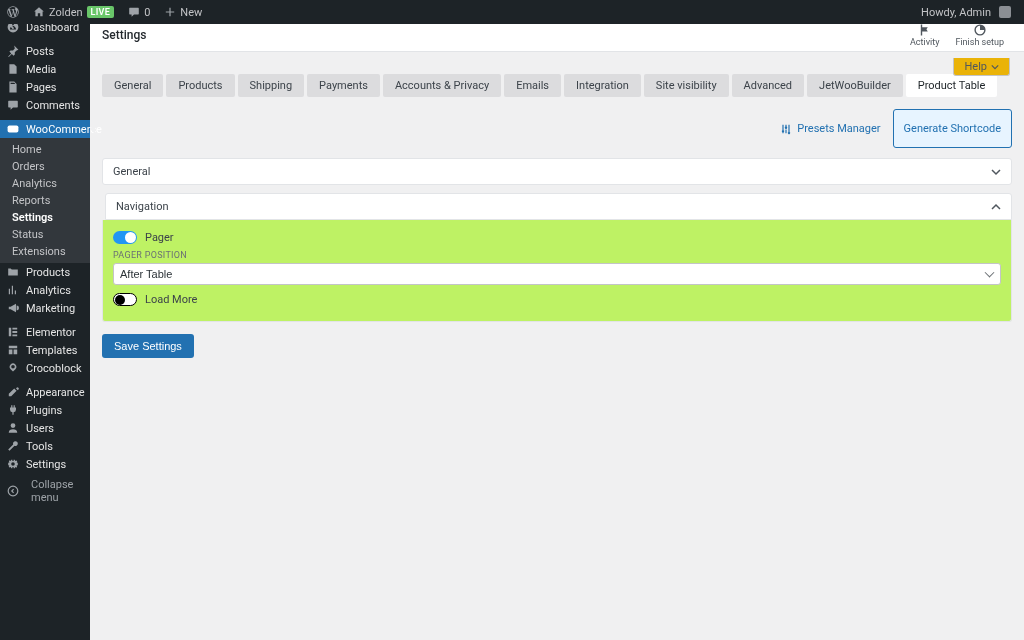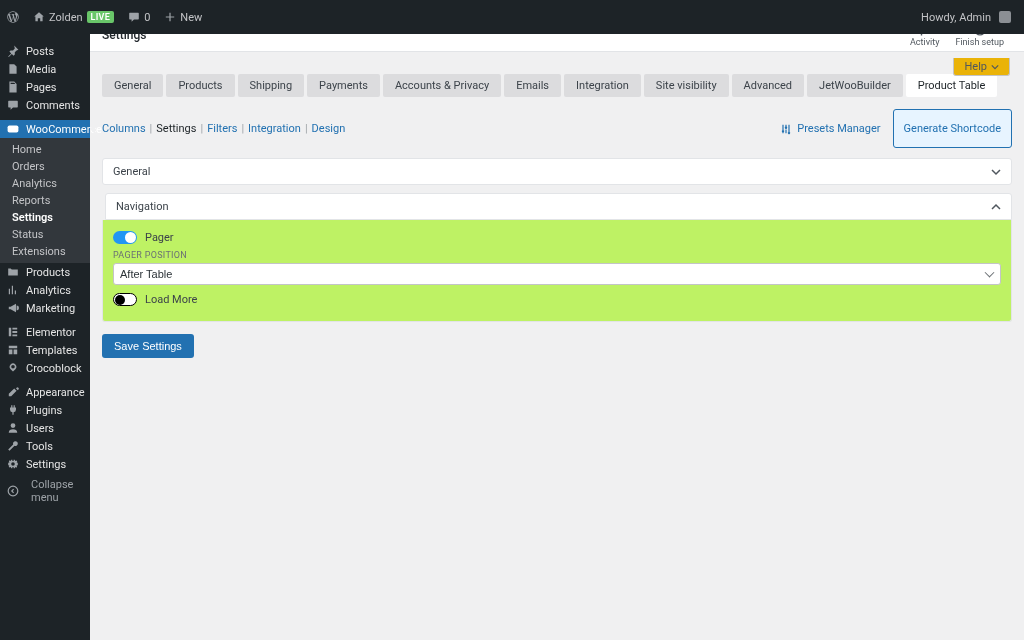--- a/index.html
+++ b/index.html
@@ -9,21 +9,21 @@
     --link:#2271b1; --shortcode-bg:#e7f4ff; --shortcode-brd:#2271b1;
     --save:#2271b1; --save-h:#135e96; --tog-on:#2196f3; --tog-off:#000;
   }
   html,body{margin:0;padding:0;height:100%;}
   body{
     width:1024px;height:640px;overflow:hidden;background:var(--page);
     font-family:-apple-system,BlinkMacSystemFont,"Segoe UI",Roboto,Helvetica,Arial,sans-serif;
     font-size:13px;color:#3c434a;
   }
   
-  #adminbar{position:absolute;top:0;left:0;right:0;height:34px;padding:0 0 0 0;
+  #adminbar{position:absolute;top:0;left:0;right:0;height:24px;padding:0 0 0 0;
     background:var(--wp-bar);color:#c3c4c7;display:flex;align-items:center;font-size:11px;
     z-index:10;}
   #adminbar .l,#adminbar .r{display:flex;align-items:center;height:100%;}
   #adminbar .r{margin-left:auto;padding-right:6px;}
   .ab-item{display:flex;align-items:center;gap:4px;padding:0 7px;height:100%;color:#c3c4c7;}
   .ab-icon{width:12px;height:12px;fill:#9ea3a8;}
   .badge-live{background:#69c669;color:#fff;font-size:9px;padding:1px 4px;border-radius:2px;
     font-weight:600;letter-spacing:.3px;text-transform:uppercase;}
   .avatar{width:12px;height:12px;background:#8b8f94;border-radius:2px;margin-left:4px;}
   
@@ -295,21 +295,20 @@
       <div class="wc-tab">Emails</div>
       <div class="wc-tab">Integration</div>
       <div class="wc-tab">Site visibility</div>
       <div class="wc-tab">Advanced</div>
       <div class="wc-tab">JetWooBuilder</div>
       <div class="wc-tab active">Product Table</div>
     </div>
 
   
   <div class="subrow">
-    <span class="sublinks" id="pt-sublinks"><a>Columns</a><span class="div">|</span><span class="cur">Settings</span><span class="div">|</span><a>Filters</a><span class="div">|</span><a>Integration</a><span class="div">|</span><a>Design</a></span>
     <div class="spacer"></div>
     <div class="presets">
       <svg width="12" height="12" viewBox="0 0 20 20" fill="#2271b1">
           <path d="M4 3v9a2 2 0 1 0 2 0V3Zm5 0v3a2 2 0 1 0 2 0V3Zm0 8v6h2v-6Zm5-8v12a2 2 0 1 0 2 0V3ZM4 15v2h2v-2Z"></path>
         </svg>
       <span>Presets Manager</span>
     </div>
     <div class="gen-short">Generate Shortcode</div>
   </div>
 

